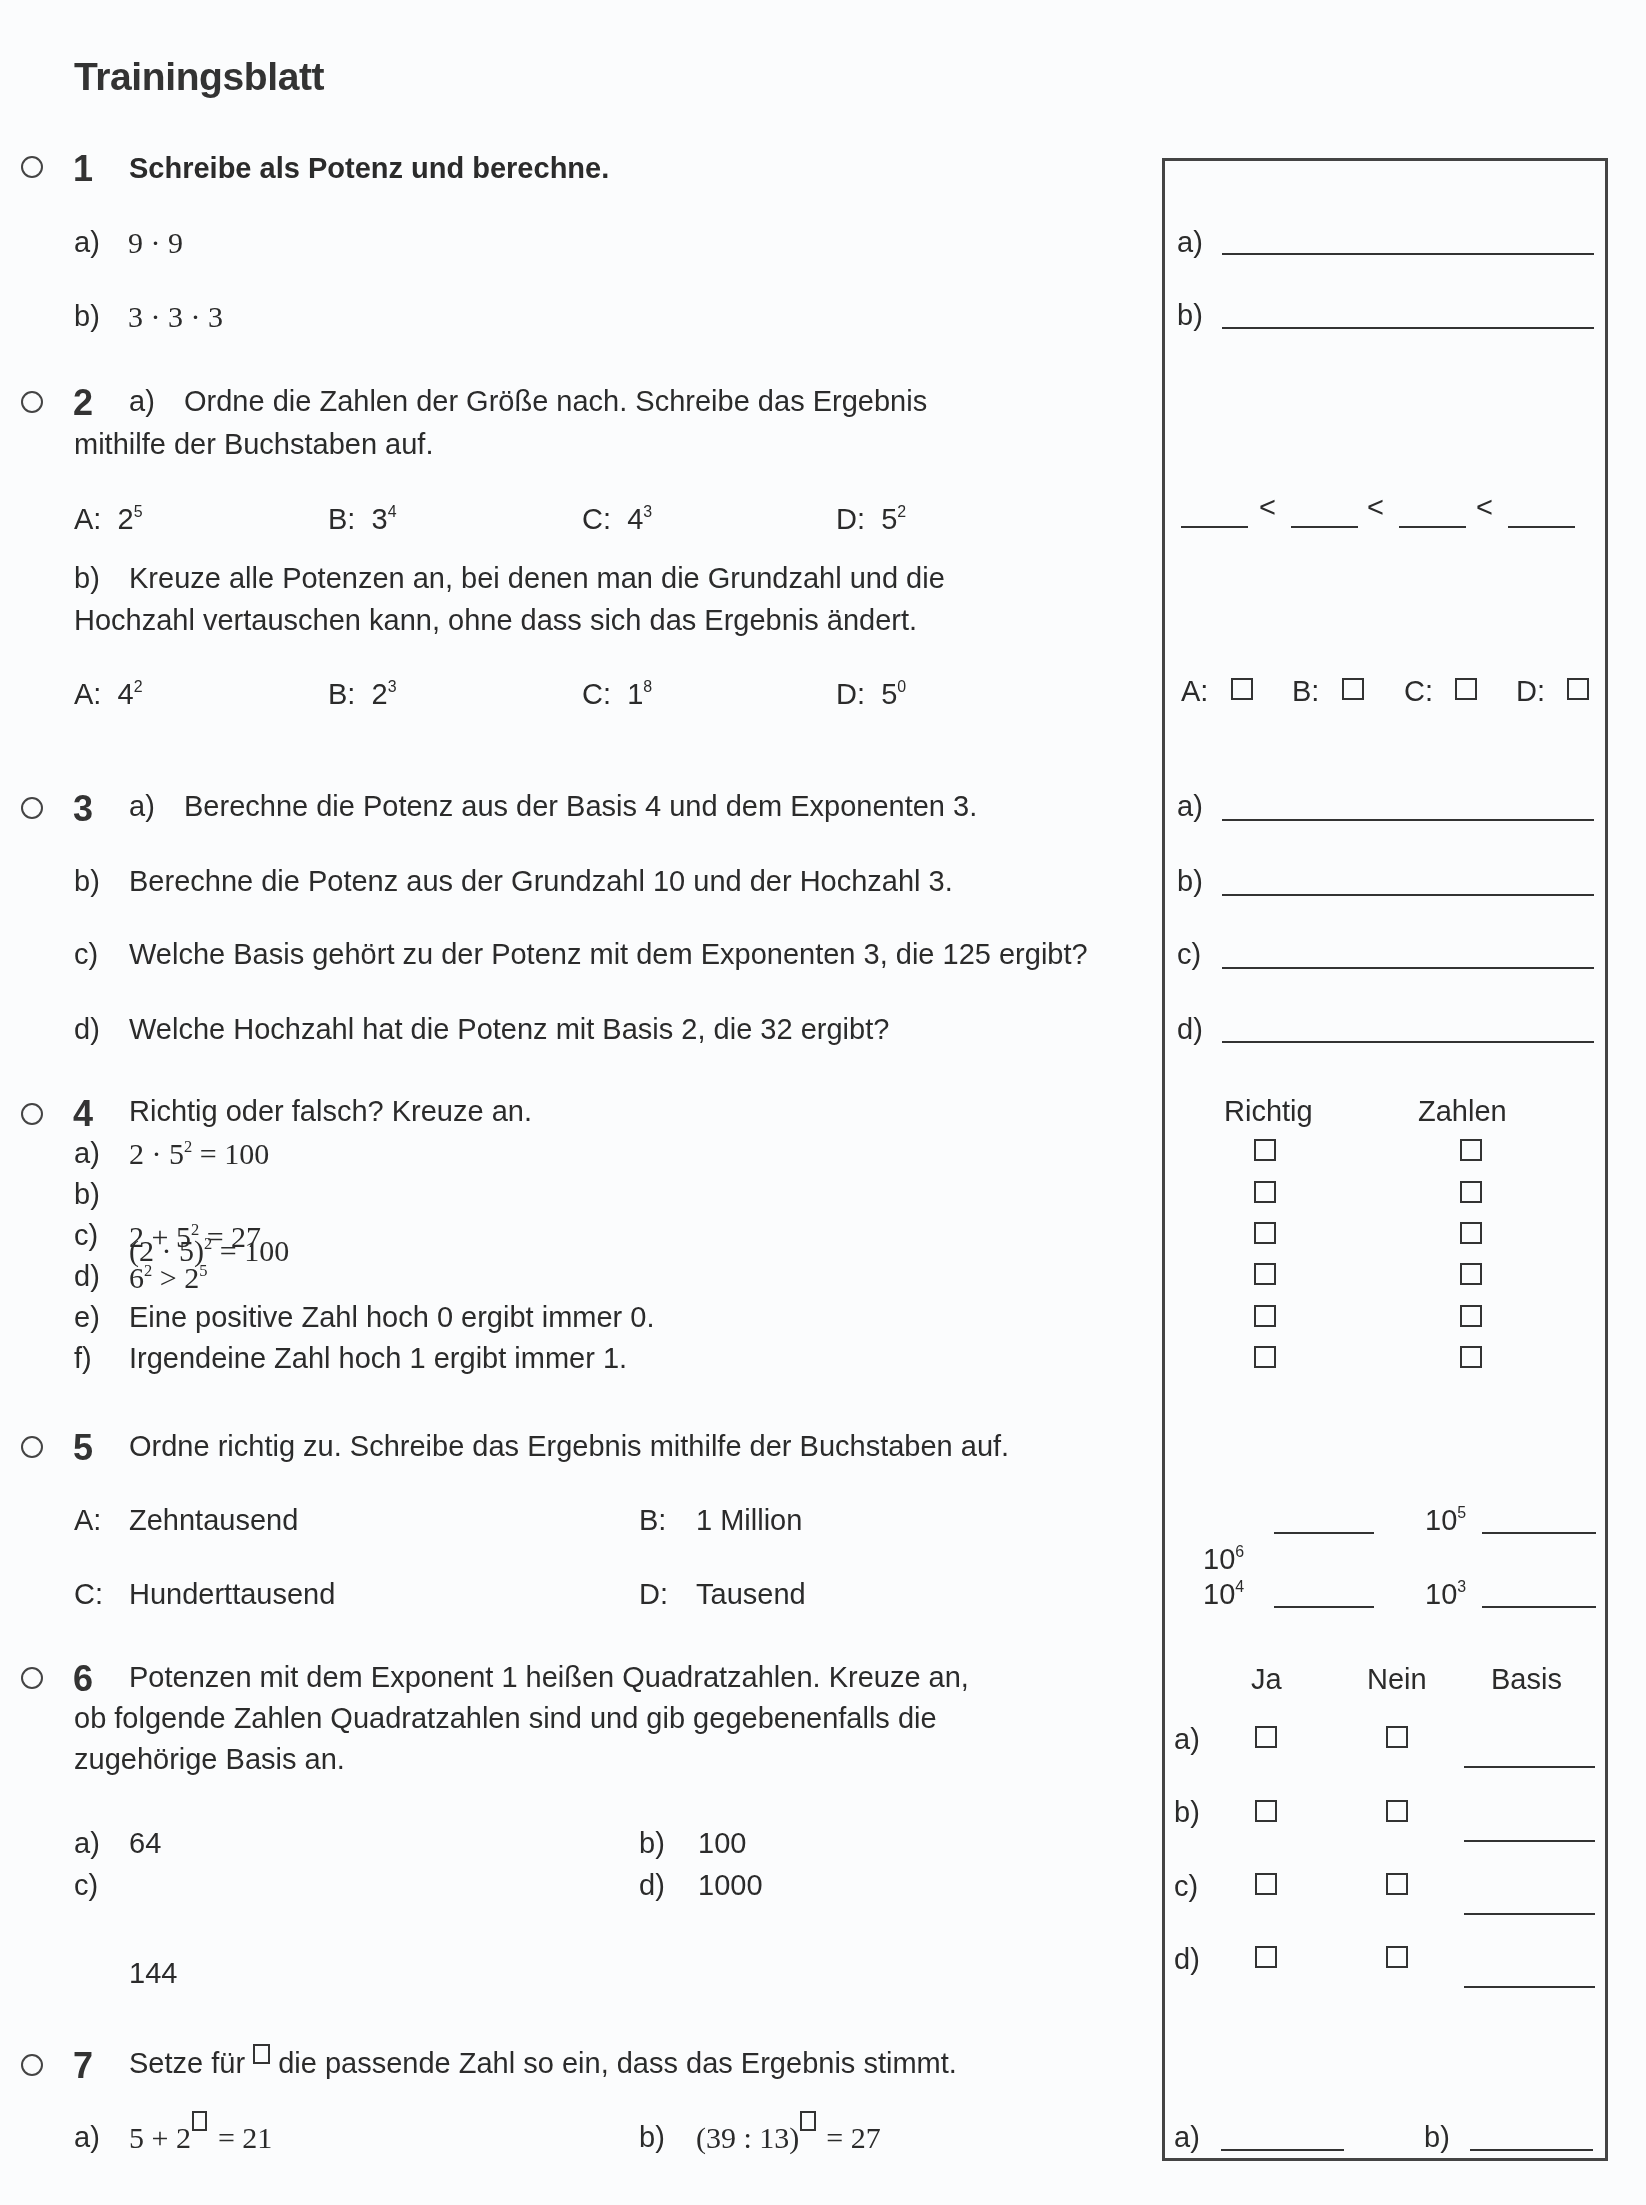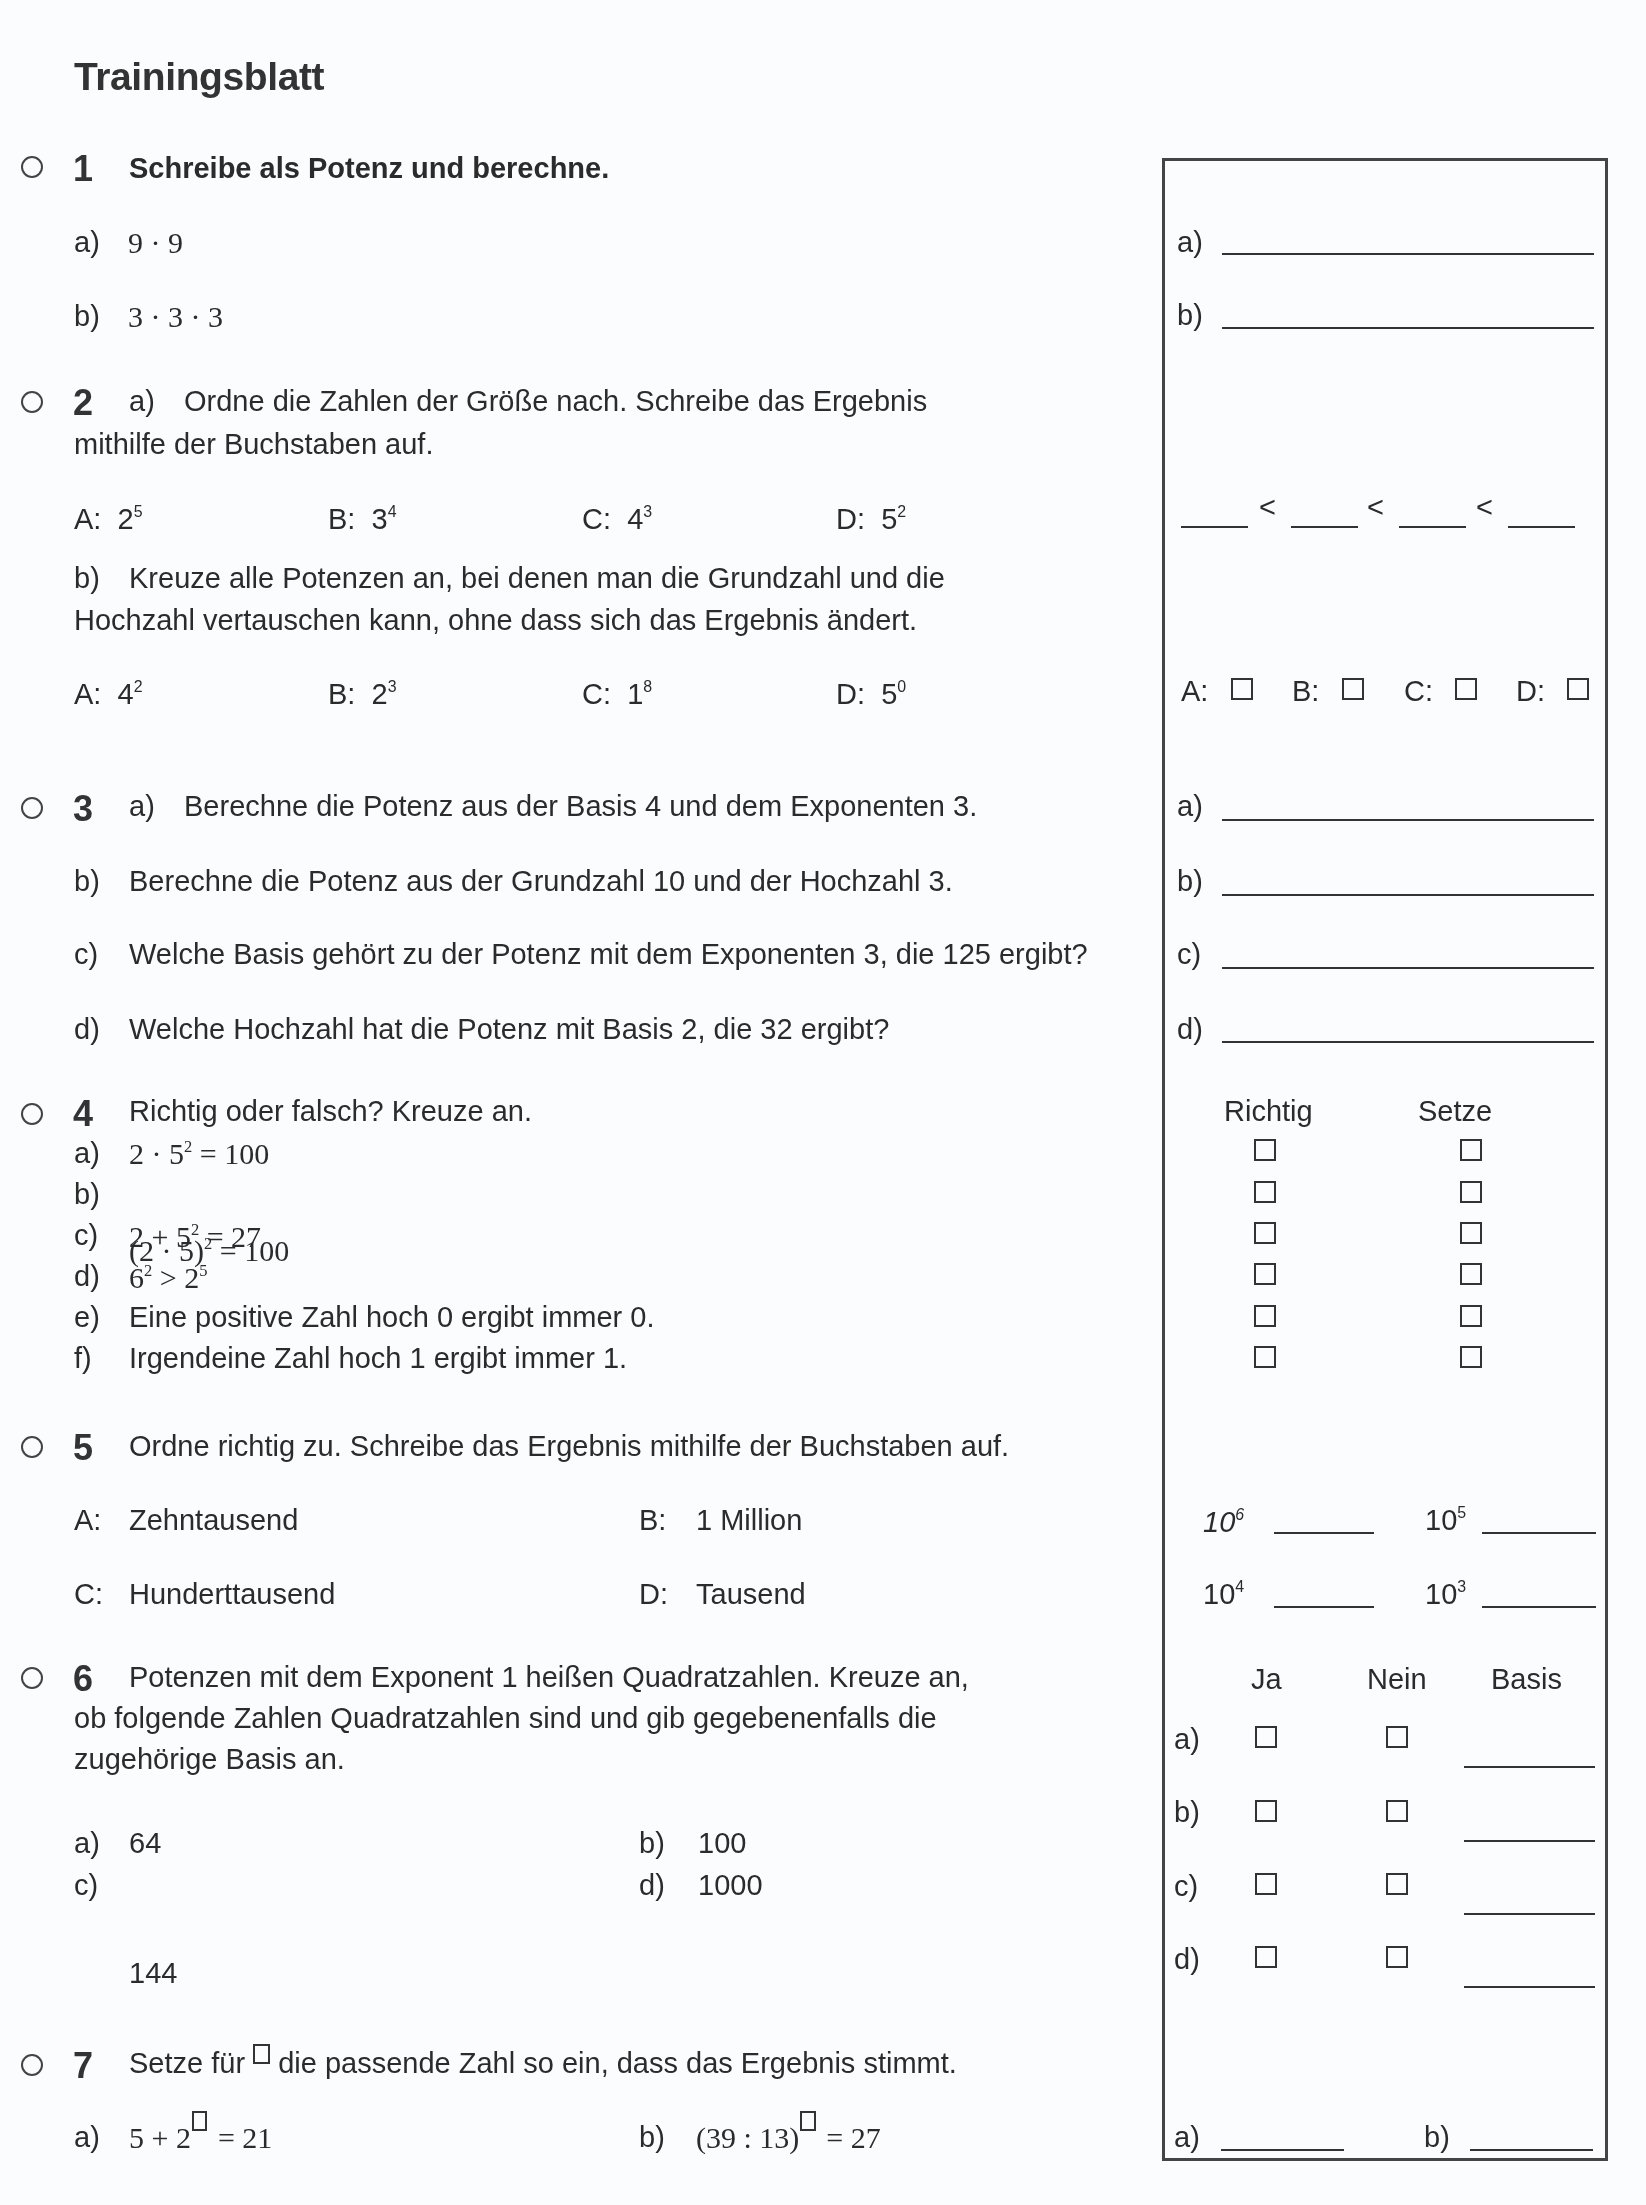--- a/index.html
+++ b/index.html
@@ -141,21 +141,21 @@
 
 <div class="abs t" style="left:74px; top:1262px;">d)</div>
 <div class="abs math" style="left:129px; top:1261px;"><span>6</span><sup>2</sup><span> &gt; 2</span><sup>5</sup></div>
 
 <div class="abs t" style="left:74px; top:1303px;">e)</div>
 <div class="abs t" style="left:129px; top:1303px;">Eine positive Zahl hoch 0 ergibt immer 0.</div>
 <div class="abs t" style="left:74px; top:1344px;">f)</div>
 <div class="abs t" style="left:129px; top:1344px;">Irgendeine Zahl hoch 1 ergibt immer 1.</div>
 
 <div class="abs t" style="left:1224px; top:1097px;">Richtig</div>
-<div class="abs t" style="left:1418px; top:1097px;">Setze</div>
+<div class="abs t" style="left:1418px; top:1097px;">Zahlen</div>
 
 <div class="cb" style="left:1254px; top:1139px;"></div>
 <div class="cb" style="left:1460px; top:1139px;"></div>
 <div class="cb" style="left:1254px; top:1181px;"></div>
 <div class="cb" style="left:1460px; top:1181px;"></div>
 <div class="cb" style="left:1254px; top:1222px;"></div>
 <div class="cb" style="left:1460px; top:1222px;"></div>
 <div class="cb" style="left:1254px; top:1263px;"></div>
 <div class="cb" style="left:1460px; top:1263px;"></div>
 <div class="cb" style="left:1254px; top:1305px;"></div>
@@ -169,21 +169,21 @@
 
 <div class="abs t" style="left:74px; top:1506px;">A:</div>
 <div class="abs t" style="left:129px; top:1506px;">Zehntausend</div>
 <div class="abs t" style="left:639px; top:1506px;">B:</div>
 <div class="abs t" style="left:696px; top:1506px;">1 Million</div>
 <div class="abs t" style="left:74px; top:1580px;">C:</div>
 <div class="abs t" style="left:129px; top:1580px;">Hunderttausend</div>
 <div class="abs t" style="left:639px; top:1580px;">D:</div>
 <div class="abs t" style="left:696px; top:1580px;">Tausend</div>
 
-<div class="abs t" style="left:1203px; top:1508px;font-style:italic;"><span>10</span><sup>6</sup></div>
+<div class="abs t" style="left:1203px; top:1545px;"><span>10</span><sup>6</sup></div>
 <div class="line" style="left:1274px; top:1532px; width:100px;"></div>
 <div class="abs t" style="left:1425px; top:1506px;"><span>10</span><sup>5</sup></div>
 <div class="line" style="left:1482px; top:1532px; width:114px;"></div>
 <div class="abs t" style="left:1203px; top:1580px;"><span>10</span><sup>4</sup></div>
 <div class="line" style="left:1274px; top:1606px; width:100px;"></div>
 <div class="abs t" style="left:1425px; top:1580px;"><span>10</span><sup>3</sup></div>
 <div class="line" style="left:1482px; top:1606px; width:114px;"></div>
 
 <div class="circle" style="left:21px; top:1667px;"></div>
 <div class="abs num" style="left:73px; top:1658px;">6</div>

